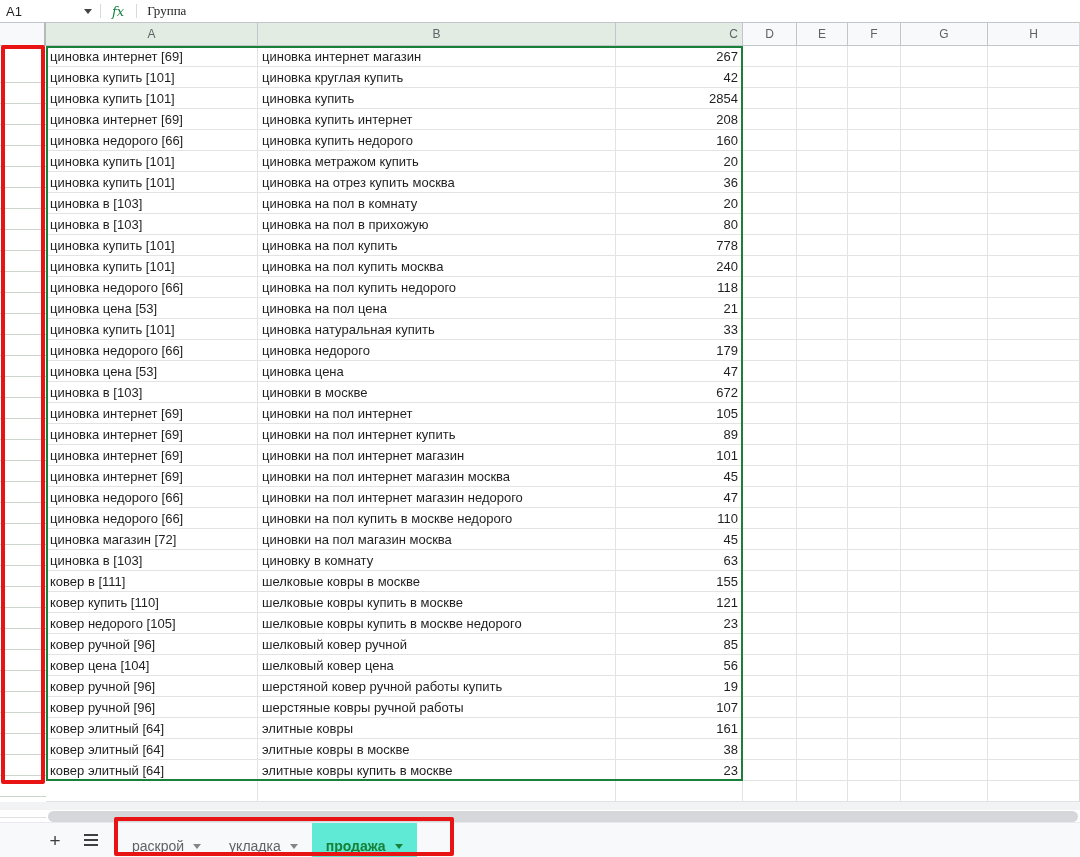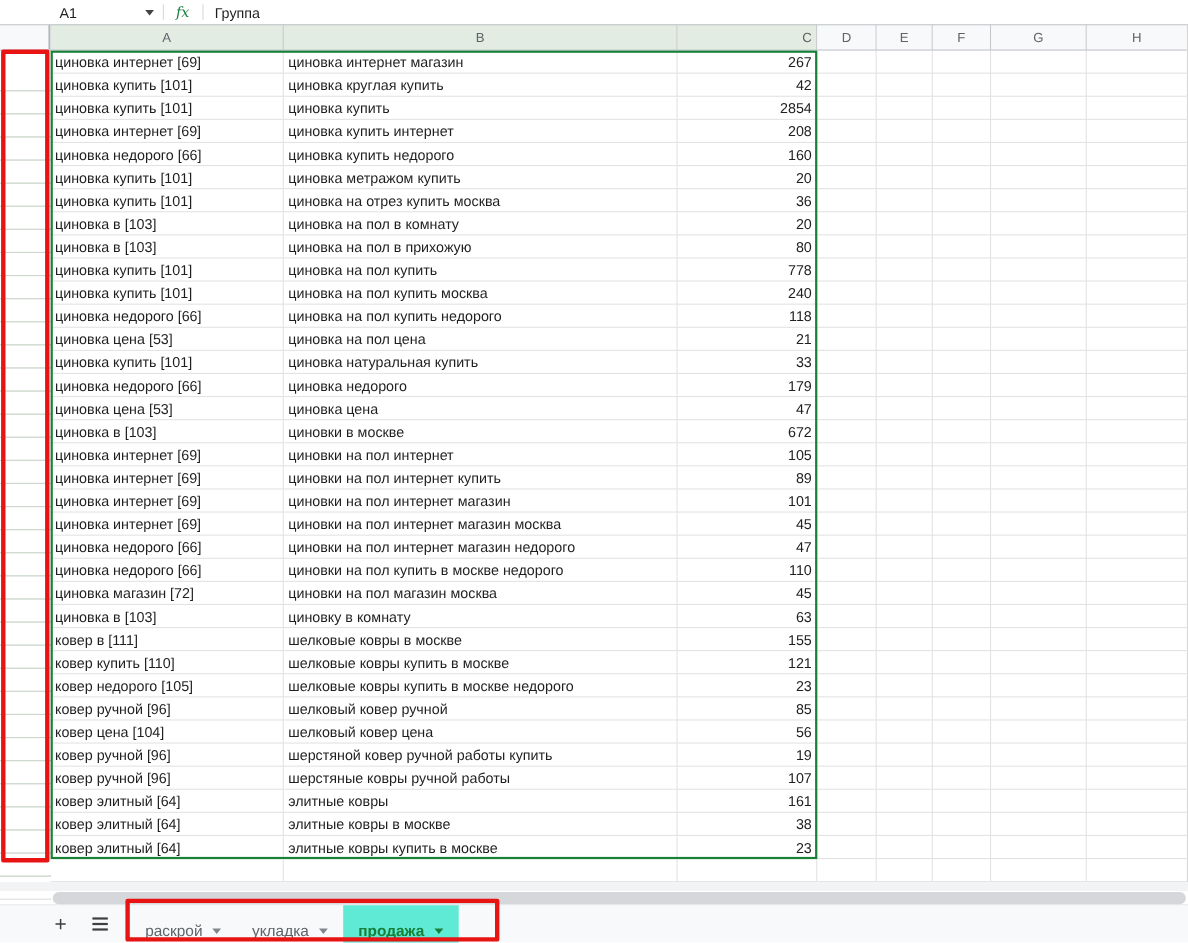--- a/index.html
+++ b/index.html
@@ -12,30 +12,30 @@
     --cell-text:#1f1f1f;
     --muted-text:#5f6368;
   }
   *{box-sizing:border-box;margin:0;padding:0;}
   html,body{background:#fff;}
   body{font-family:"Liberation Sans",sans-serif;}
   .app{position:relative;width:1080px;height:857px;background:#fff;overflow:hidden;}
 
   
   .formula-bar{position:absolute;left:0;top:0;width:1080px;height:22px;background:#fff;
-    display:flex;align-items:center;font-size:13px;color:var(--cell-text);padding-left:48px;}
+    display:flex;align-items:center;font-size:13px;color:var(--cell-text);}
   .name-box{width:100px;height:100%;display:flex;align-items:center;padding-left:6px;cursor:pointer;}
   .name-box .nb-label{flex:1;}
   .caret{display:inline-block;width:0;height:0;border-left:4px solid transparent;
     border-right:4px solid transparent;border-top:5px solid currentColor;}
   .name-box .caret{color:#444;margin-right:8px;}
   .vdiv{width:1px;height:14px;background:#d9d9d9;}
   .fx{font-family:"DejaVu Serif",serif;font-style:italic;color:#15803d;font-size:13px;
     padding:0 12px 0 11px;}
-  .formula-value{padding-left:10px;}
+  .formula-value{padding-left:10px;font-family:Liberation Serif, serif;}
 
   
   .grid{position:absolute;left:0;top:22px;width:1080px;}
   .hdr-row{display:flex;height:24px;background:var(--header-bg);}
   .hcell{display:flex;align-items:center;justify-content:center;font-size:12px;color:var(--muted-text);
     border-right:1px solid var(--hdr-line);border-bottom:1px solid var(--hdr-line);border-top:1px solid var(--hdr-line);
     background:var(--header-bg);cursor:pointer;}
   .hcell.sel{background:var(--header-selected-bg);}
   .corner{width:46px;border-right:2px solid #b5b8bc;}
   .grid-row{display:flex;height:21px;background:#fff;}

